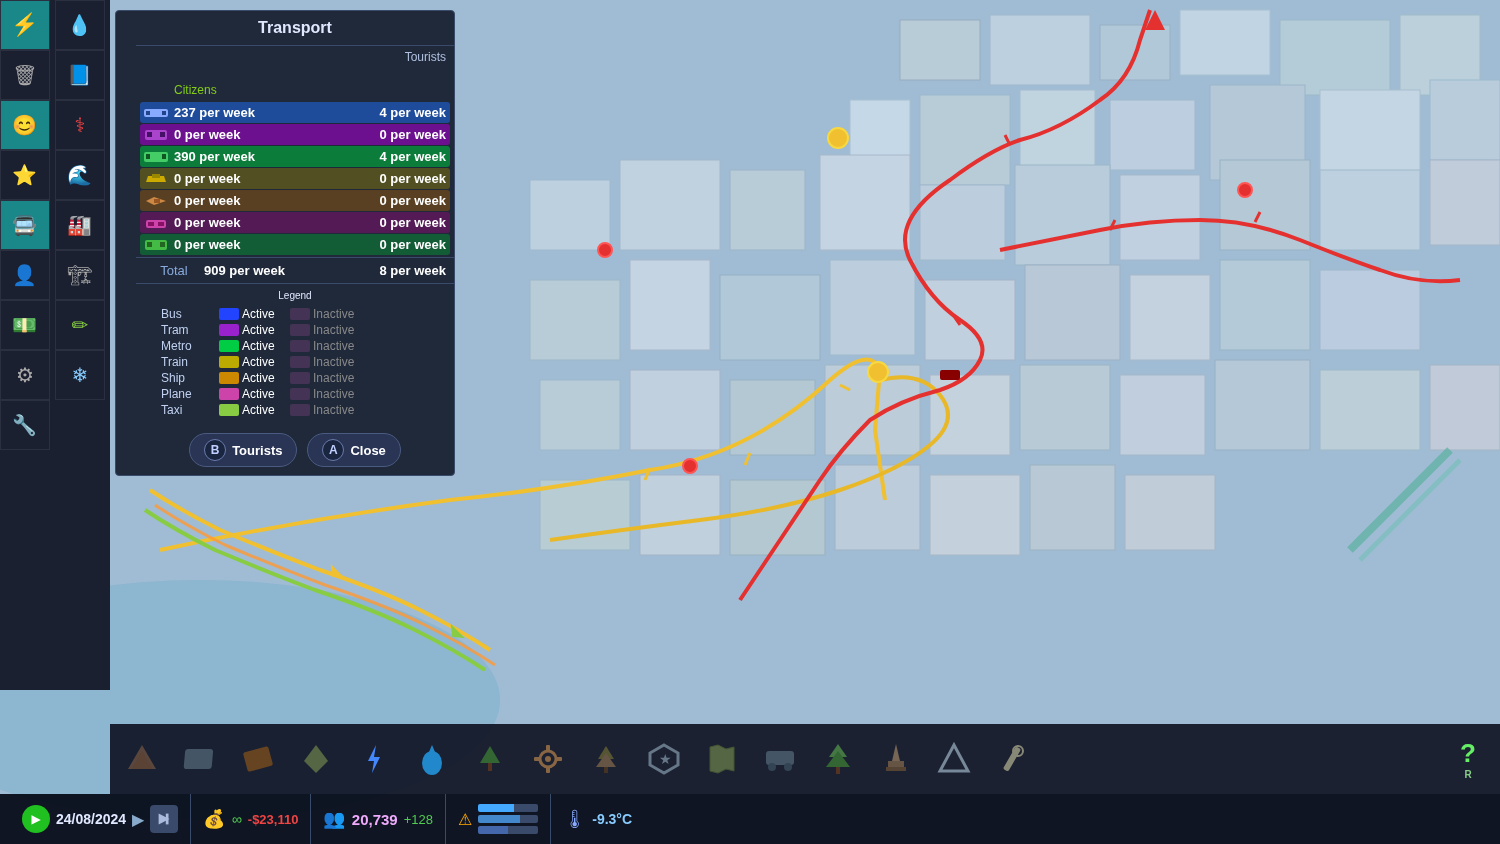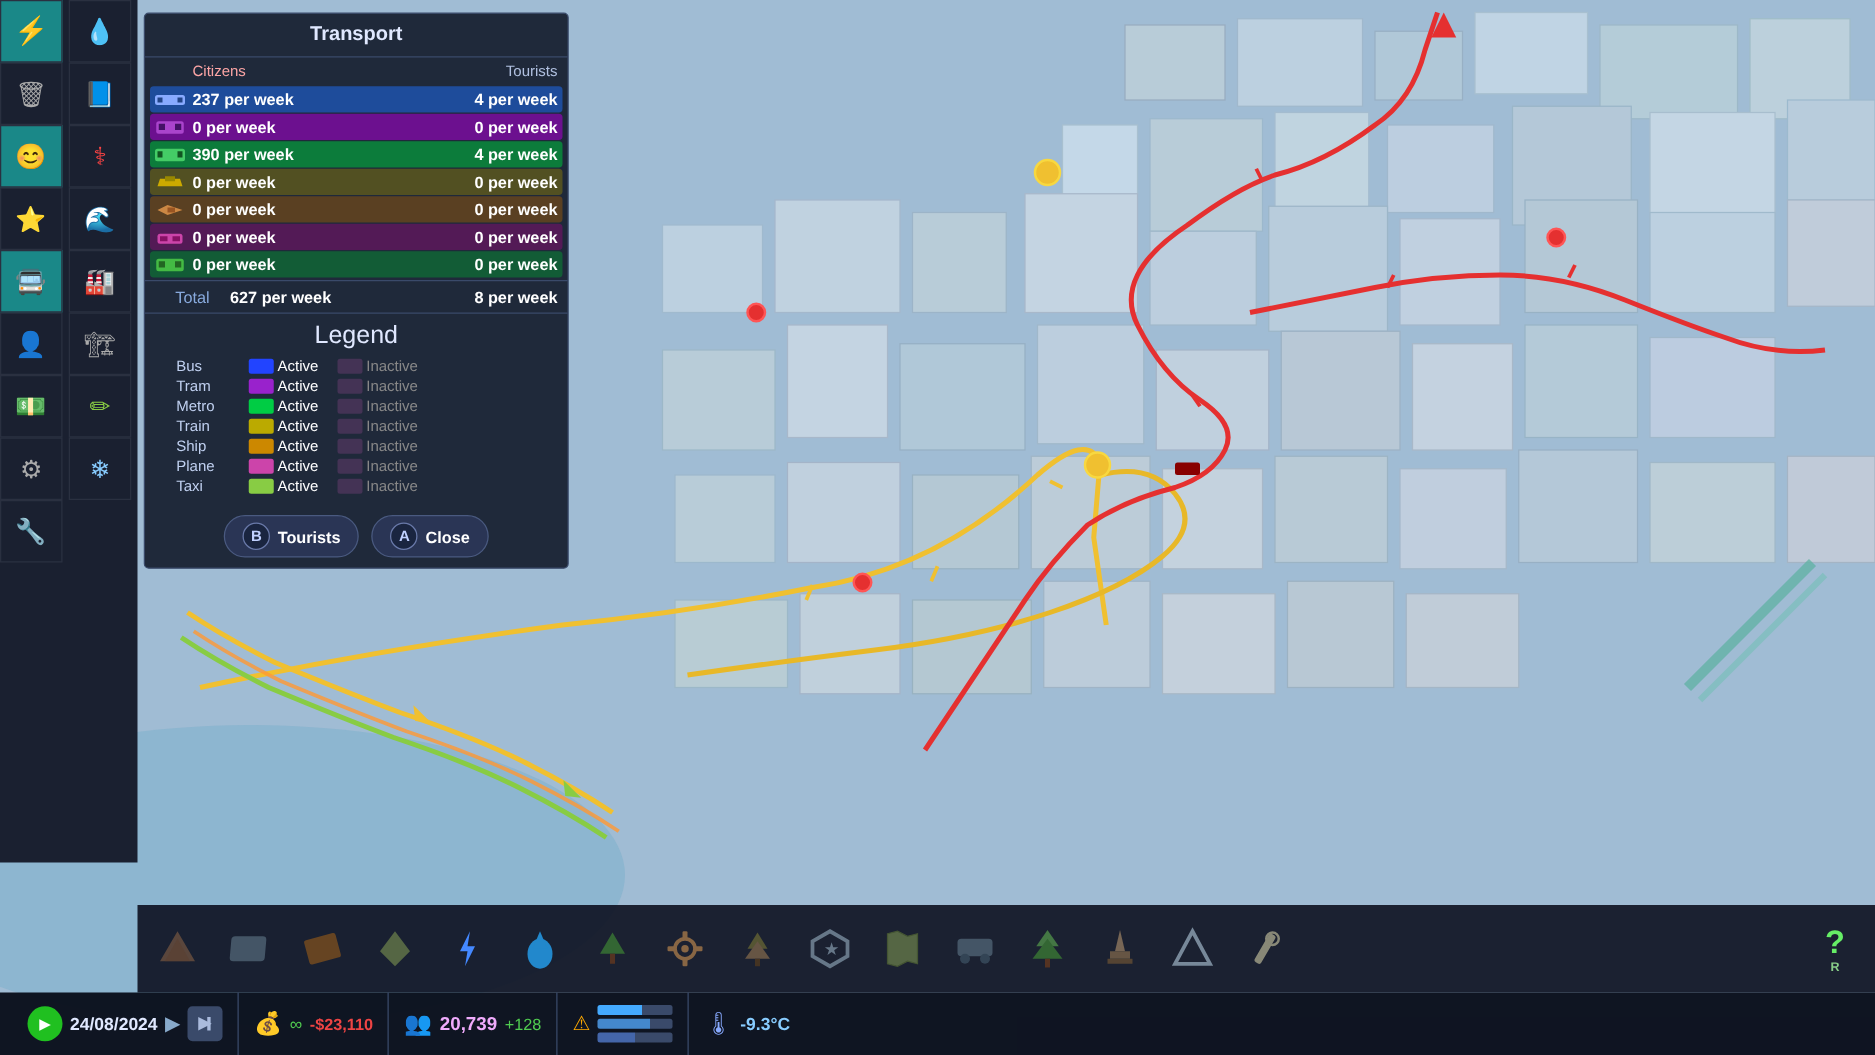--- a/index.html
+++ b/index.html
@@ -69,20 +69,21 @@
     #transport-panel {
       position: absolute;
       top: 10px;
       left: 115px;
       width: 340px;
       background: rgba(20, 28, 45, 0.92);
       border: 1px solid #3a4a6a;
       border-radius: 4px;
       color: #ffffff;
       font-size: 13px;
+      padding-left: 20px;
     }
 
     #transport-panel .panel-title {
       text-align: center;
       padding: 8px;
       font-size: 16px;
       font-weight: bold;
       color: #e0e8ff;
       border-bottom: 1px solid #3a4a6a;
     }
@@ -126,21 +127,21 @@
     .total-row .v1 { flex: 1; color: #ffffff; font-weight: bold; }
     .total-row .v2 { flex: 1; color: #ffffff; font-weight: bold; text-align: right; }
 
     .legend-section {
       padding: 6px 8px;
       border-top: 1px solid #3a4a6a;
     }
 
     .legend-title {
       text-align: center;
-      font-size: 20px;
+      font-size: 10px;
       color: #e0e8ff;
       margin-bottom: 6px;
     }
 
     .legend-row {
       display: flex;
       align-items: center;
       margin: 2px 17px;
     }
     .legend-row .lname { width: 55px; color: #c0d0f0; font-size: 12px; }
@@ -433,21 +434,21 @@
       <div class="sidebar-btn" style="color:#88ccff;">❄</div>
     </div>
   </div>
 </div>
 
 <div id="transport-panel">
   <div class="panel-title">Transport</div>
 
   <div class="header-row">
     <span style="width:30px;"></span>
-    <span style="flex:1; color:#fca5a5; font-size:12px;">Citizens</span>
+    <span style="flex:1; color:#84cc16; font-size:12px;margin-top:33px;">Citizens</span>
     <span style="flex:1; text-align:right; color:#b0c0e0; font-size:12px;">Tourists</span>
   </div>
 
   <div class="data-row-wrap" style="background: rgba(30, 100, 220, 0.6);">
     <span class="icon-placeholder">
       <svg viewBox="0 0 24 14" width="24" height="14">
           <rect x="0" y="3" width="24" height="8" rx="2" fill="#88aaff"></rect>
           <rect x="2" y="5" width="4" height="4" fill="#224488"></rect>
           <rect x="18" y="5" width="4" height="4" fill="#224488"></rect>
         </svg>
@@ -521,21 +522,21 @@
           <rect x="3" y="4" width="5" height="5" fill="#226622"></rect>
           <rect x="16" y="4" width="5" height="5" fill="#226622"></rect>
         </svg>
     </span>
     <span class="val1">0 per week</span>
     <span class="val2">0 per week</span>
   </div>
 
   <div class="total-row">
     <span class="label">Total</span>
-    <span class="v1">627 per week</span>
+    <span class="v1">909 per week</span>
     <span class="v2">8 per week</span>
   </div>
 
   <div class="legend-section">
     <div class="legend-title">Legend</div>
 
     <div class="legend-row">
       <span class="lname">Bus</span>
       <span class="lbox-active" style="background:#2244ff;"></span>
       <span class="ltext-active">Active</span>

